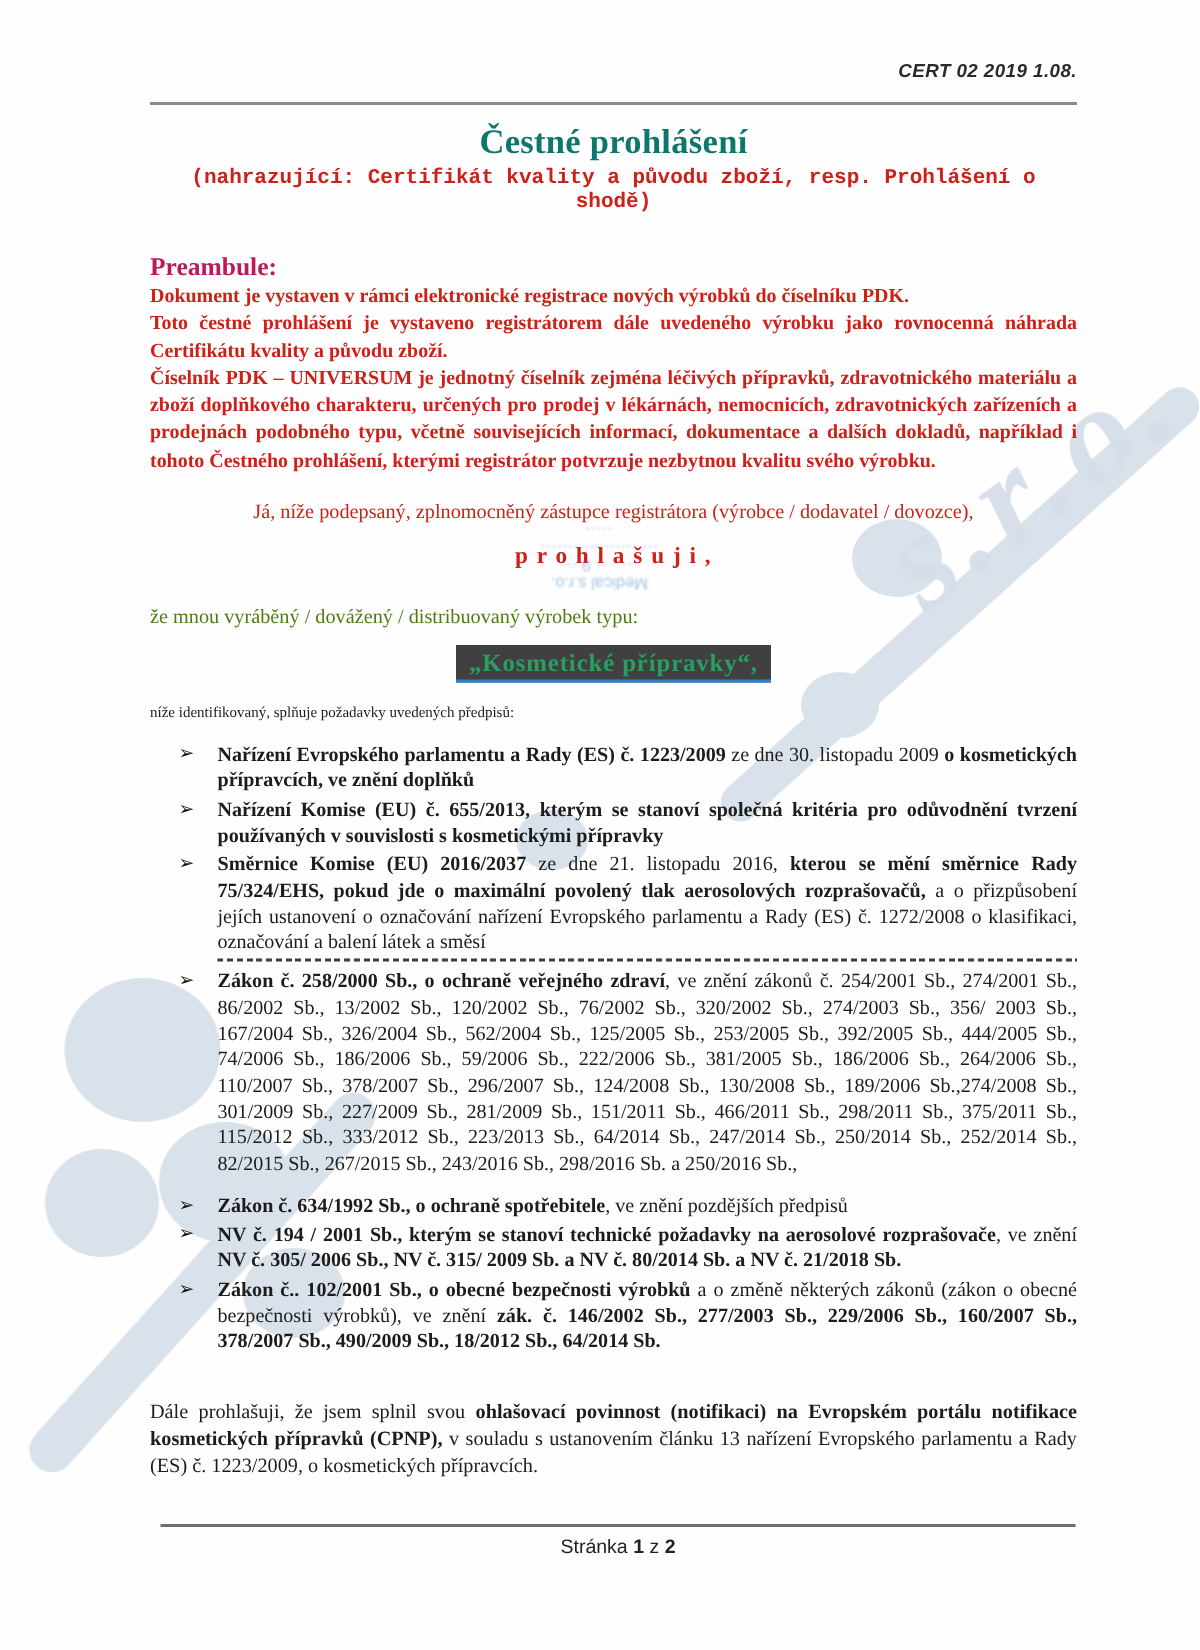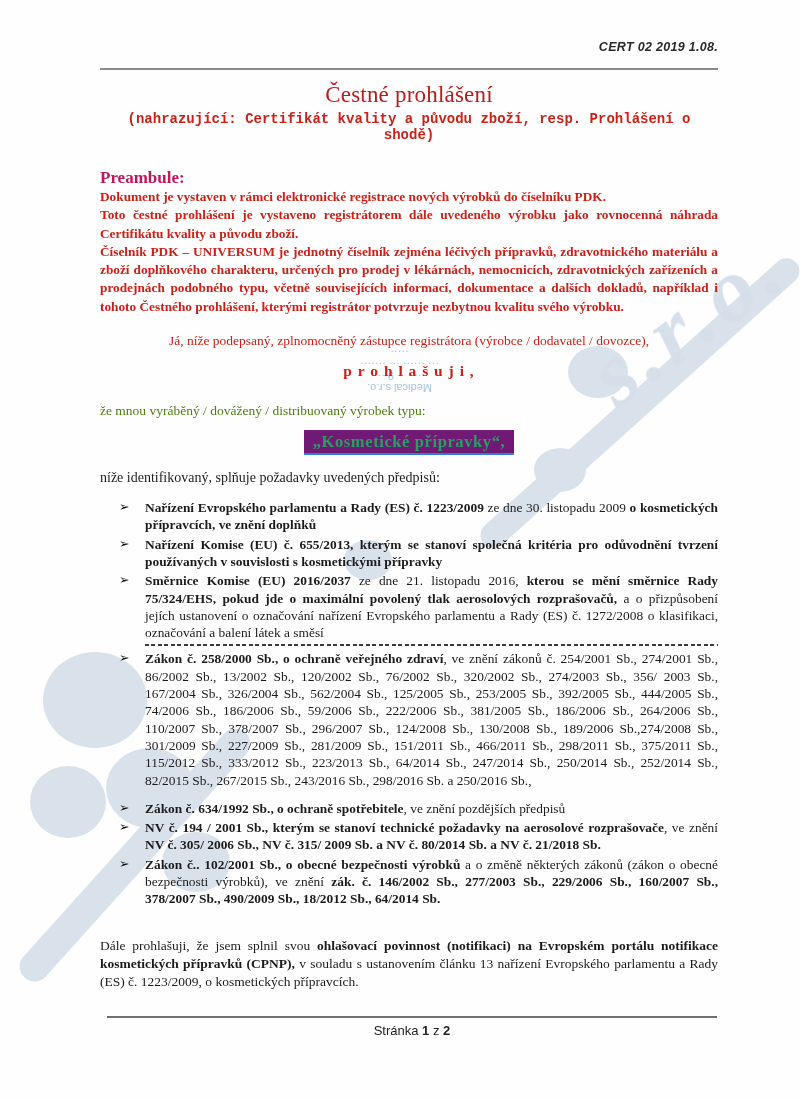--- a/index.html
+++ b/index.html
@@ -7,46 +7,46 @@
     position:relative;width:800px;height:1100px;margin:0 auto;
     background:#fefefe;overflow:hidden;
     font-family:"Liberation Serif",serif;color:#1c1c1c;
   }
   .wm-layer{position:absolute;inset:0;z-index:0;pointer-events:none;}
   .content{position:absolute;left:100px;top:0;width:618px;z-index:2;}
 
   .doc-code{margin-top:40px;text-align:right;font:italic 600 12.5px "Liberation Sans",sans-serif;color:#2a2a2a;letter-spacing:.3px;}
   .top-rule{margin-top:14px;height:2px;background:#8a8a8a;}
 
-  .title{margin-top:12px;text-align:center;font-size:23px;font-weight:normal;color:#b91c1c;letter-spacing:.2px;}
+  .title{margin-top:12px;text-align:center;font-size:23px;font-weight:bold;color:#0f766e;letter-spacing:.2px;}
   .subtitle{margin-top:3px;text-align:center;font-size:14px;font-weight:bold;color:#cc2018;font-family:Liberation Mono, monospace;}
 
   .preambule-h{margin-top:25px;font-size:17px;font-weight:bold;color:#be185d;}
   .preamble p{margin:0;font-size:13.3px;line-height:18.3px;font-weight:bold;color:#cc2018;text-align:justify;}
 
   .intro-line{margin-top:17px;text-align:center;font-size:13.5px;color:#cc2018;}
 
   .verb-wrap{position:relative;margin-top:13px;text-align:center;height:26px;}
   .stamp{
     position:absolute;left:50%;top:-16px;transform:translateX(-62%) rotate(180deg);
     z-index:0;color:#78a5d6;opacity:.65;filter:blur(.7px);
     font:11px "Liberation Sans",sans-serif;line-height:12px;text-align:center;white-space:nowrap;
   }
   .verb{position:relative;z-index:1;font-size:15.5px;font-weight:bold;color:#cc2018;letter-spacing:1px;}
 
   .product-line{margin-top:15px;font-size:13.5px;color:#4d7c0f;}
 
   .product-type-wrap{margin-top:11px;text-align:center;}
   .highlight{
-    display:inline-block;background:#701a75;color:#26a061;
+    display:inline-block;background:#404040;color:#26a061;
     font-size:16.5px;font-weight:bold;letter-spacing:.6px;
     padding:2px 9px 1px 9px;border-bottom:2.5px solid #2f7fd0;
   }
 
-  .identified-line{margin-top:15px;font-size:14px;color:#1c1c1c;}
+  .identified-line{margin-top:15px;font-size:10px;color:#1c1c1c;}
 
   .reg-list{margin:13px 0 0 0;padding:0 0 0 45px;list-style:none;}
   .reg-item{position:relative;font-size:13.4px;line-height:17.3px;text-align:justify;margin:0 0 2px 0;}
   .reg-item .arrow{position:absolute;left:-26px;top:0;font-size:12.5px;color:#111;}
   .reg-item.gap{margin-top:11px;}
   .sep-row{margin:3px 0 4px 0;}
   .dash-line{height:2px;background:repeating-linear-gradient(90deg,#3c3c3c 0 4px,transparent 4px 6.5px);}
   .b{font-weight:bold;}
 
   .closing{margin-top:29px;font-size:13.5px;line-height:18.3px;text-align:justify;}

